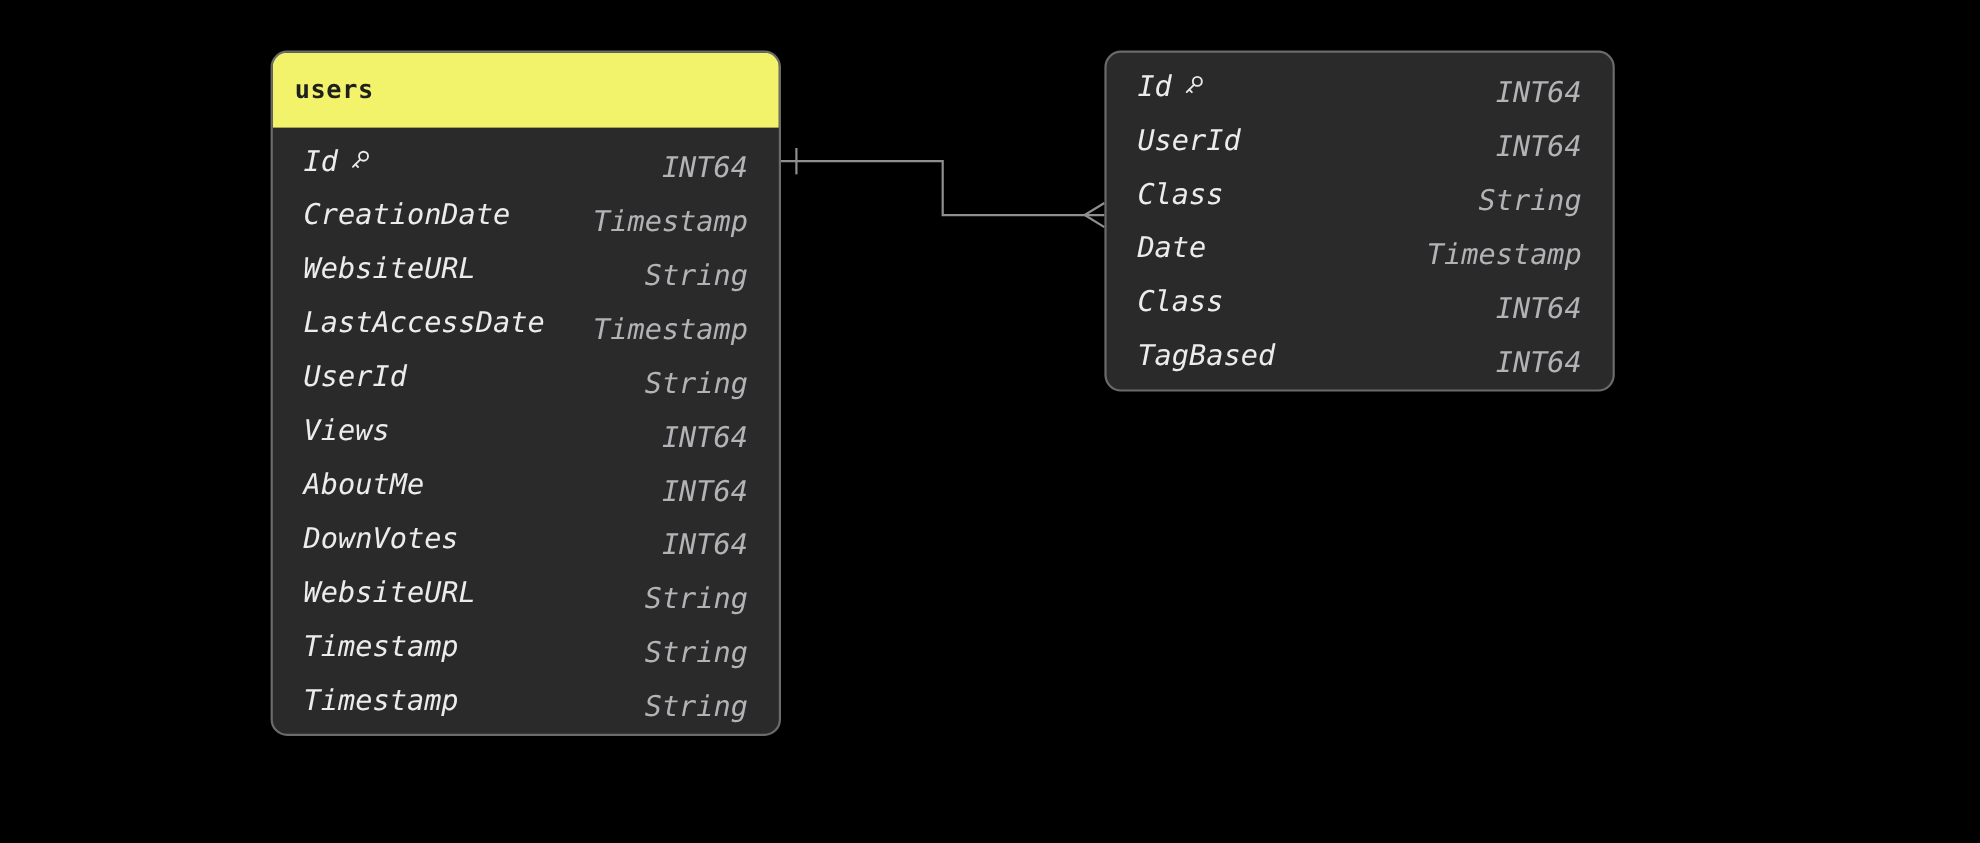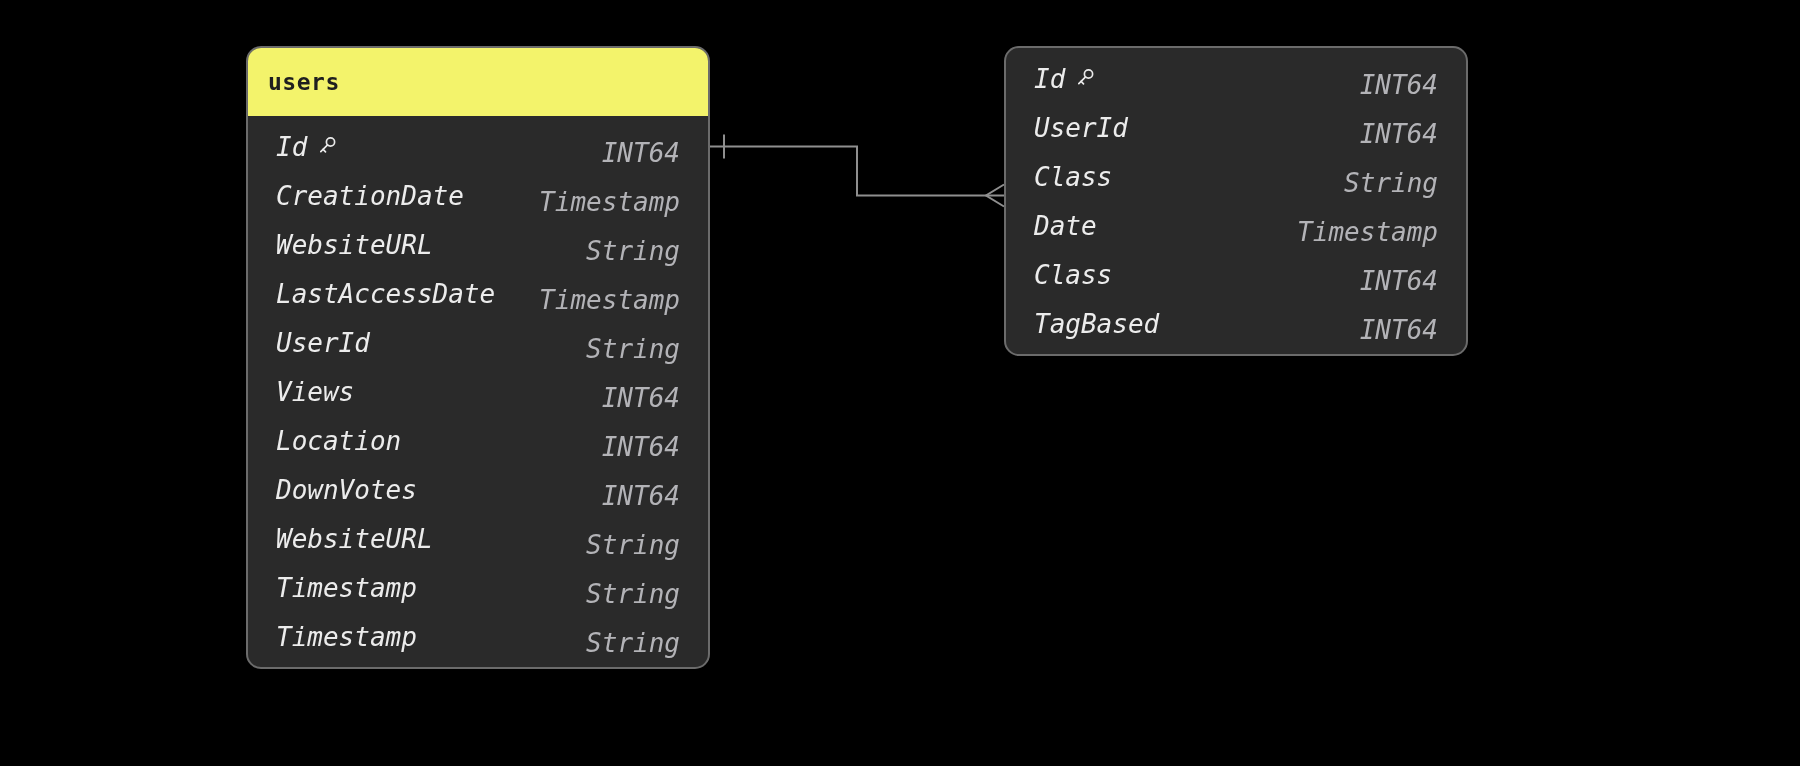--- a/index.html
+++ b/index.html
@@ -116,21 +116,21 @@
   </div>
         <div class="row">
     <span class="field-name-wrap">
       <span class="fname">Views</span>
 
     </span>
     <span class="field-type">INT64</span>
   </div>
         <div class="row">
     <span class="field-name-wrap">
-      <span class="fname">Location</span>
+      <span class="fname">AboutMe</span>
 
     </span>
     <span class="field-type">INT64</span>
   </div>
         <div class="row">
     <span class="field-name-wrap">
       <span class="fname">DownVotes</span>
 
     </span>
     <span class="field-type">INT64</span>

